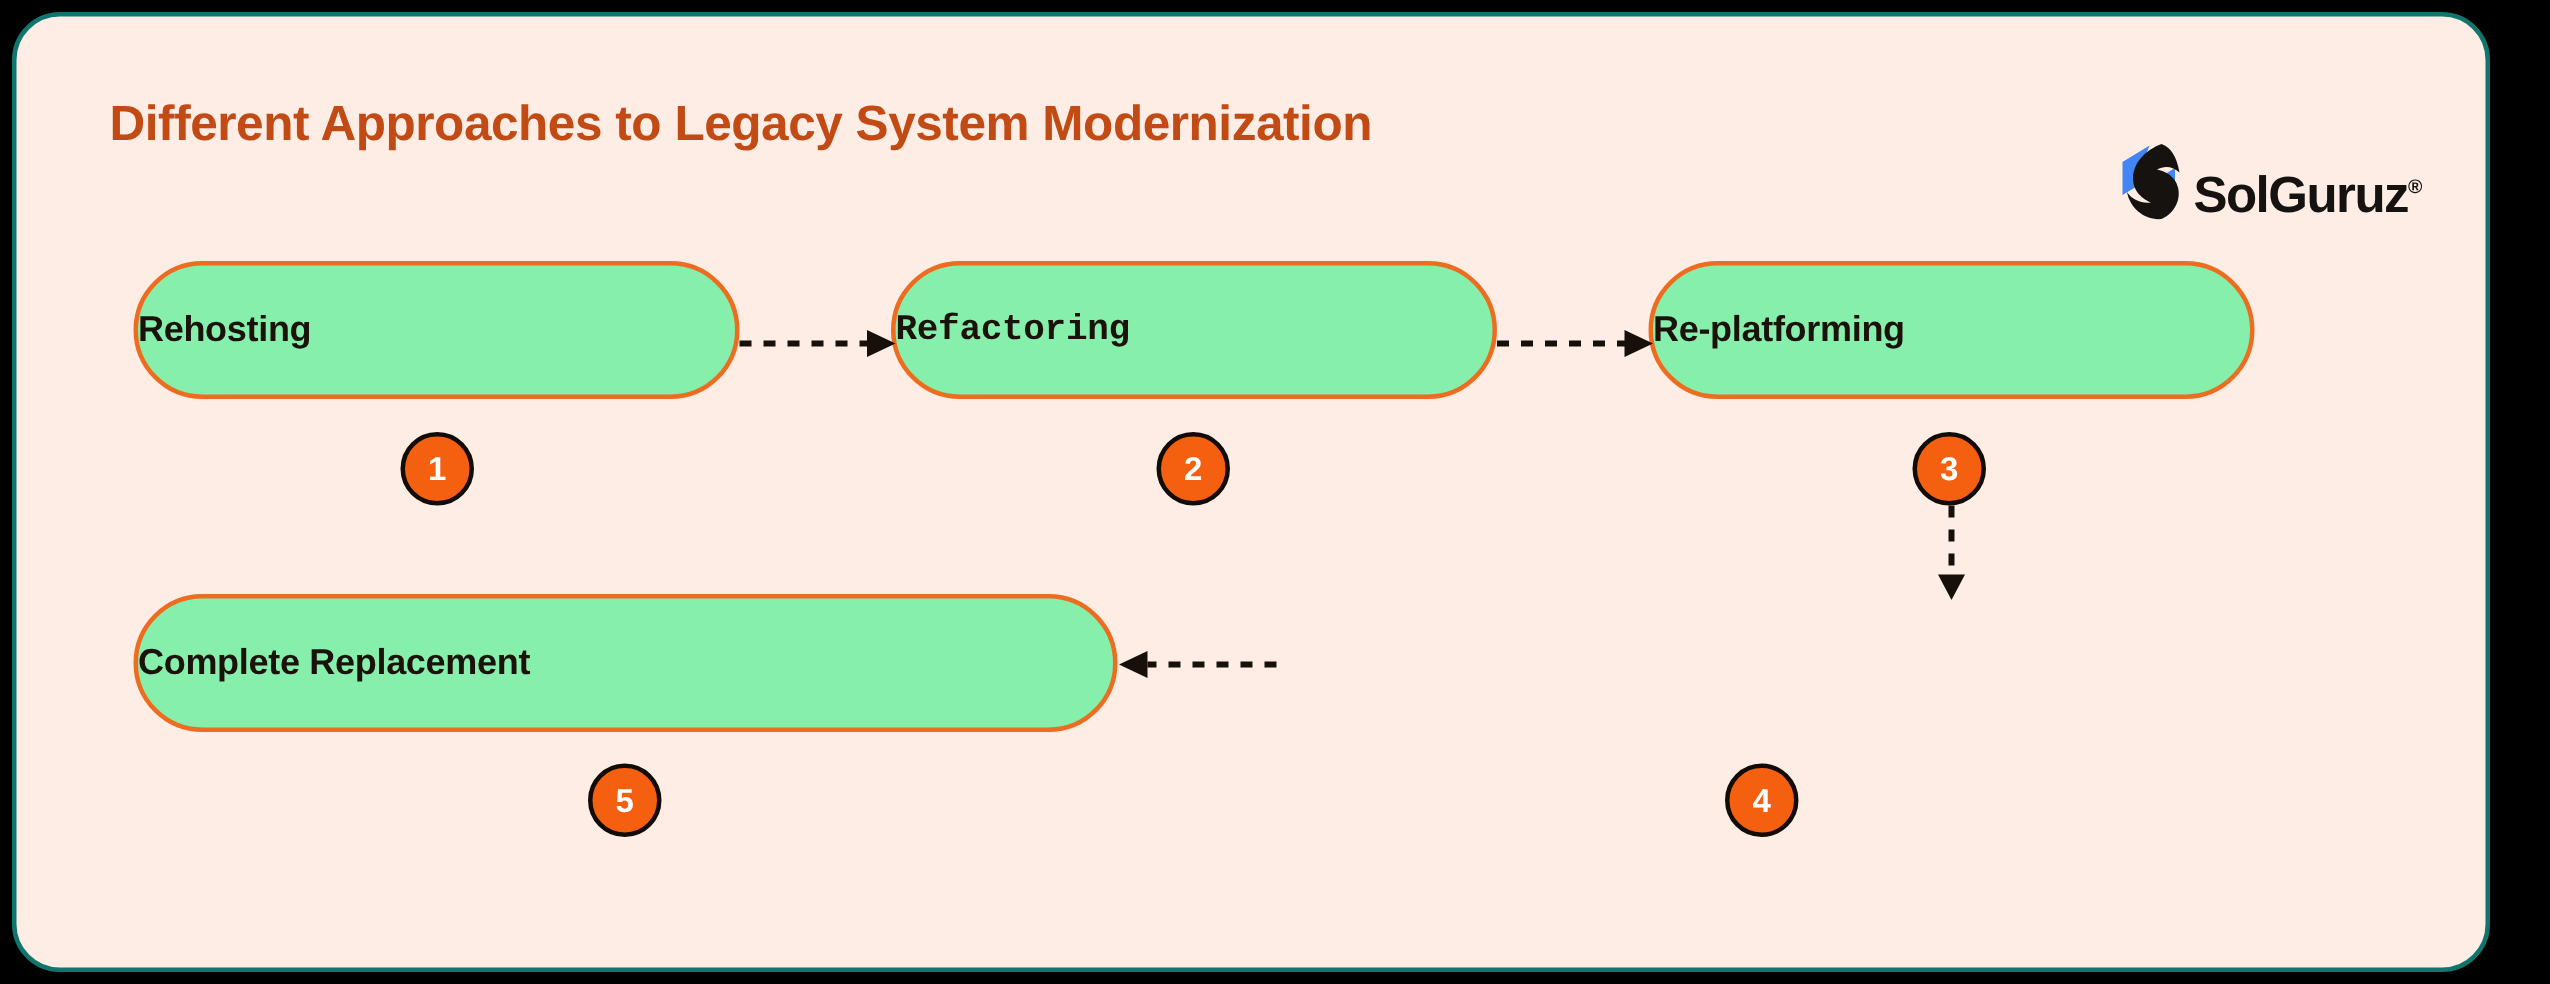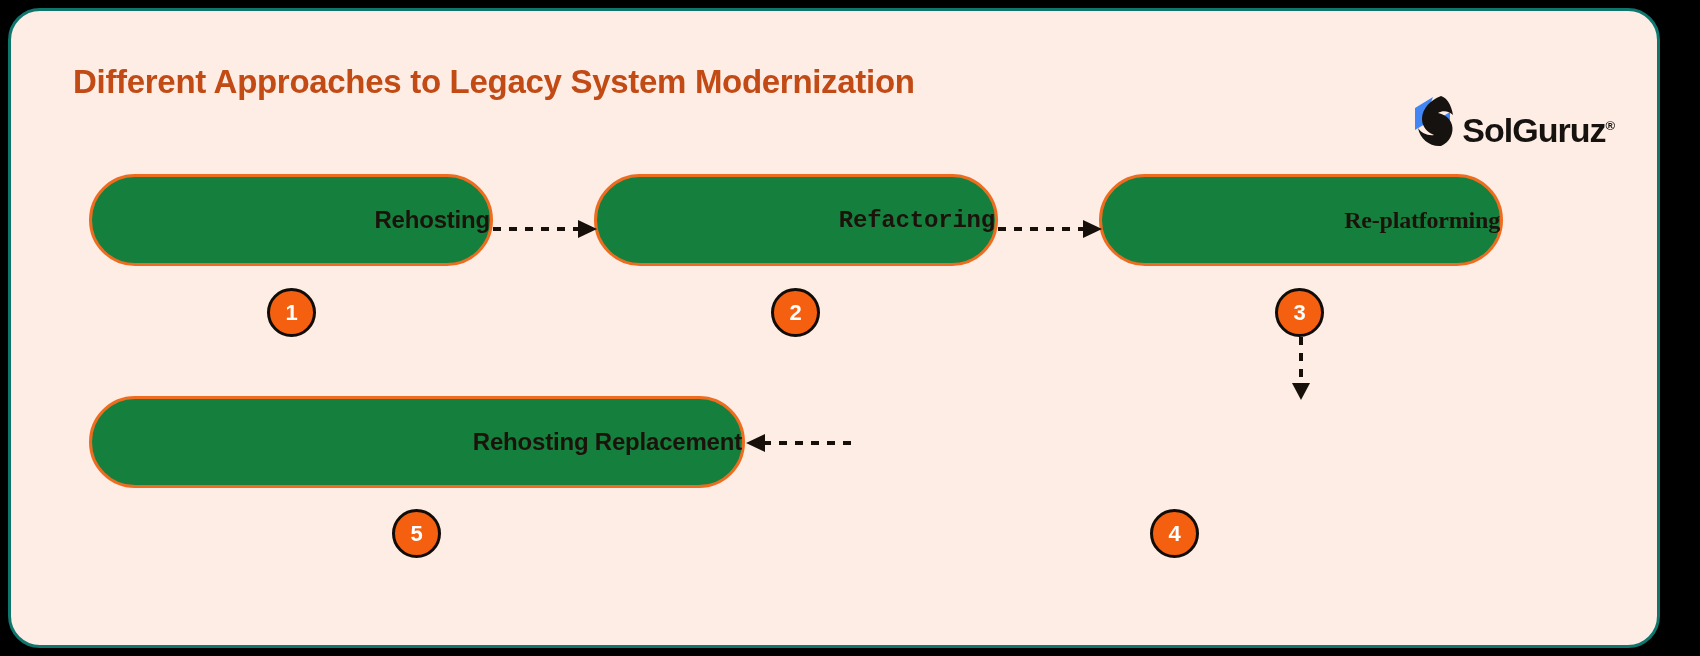--- a/index.html
+++ b/index.html
@@ -66,38 +66,38 @@
     font-weight: bold;
     color: #16120F;
     vertical-align: super;
     letter-spacing: 0;
   }
 
   
   .node {
     position: absolute;
     box-sizing: border-box;
-    background: #15803d;
+    background: #86efac;
     border: 3.5px solid #EE6C20;
     border-radius: 48px;
     display: flex;
     align-items: center;
-    justify-content: flex-end;
+    justify-content: flex-start;
   }
   .node-label {
     font-size: 24px;
     font-weight: bold;
     color: #1C120C;
     letter-spacing: -0.2px;
     white-space: nowrap;
   }
 
   #node-1 { left: 78px;   top: 163px; width: 404px; height: 92px; }
   #node-2 { left: 583px;  top: 163px; width: 404px; height: 92px; font-family: Liberation Mono, monospace; }
-  #node-3 { left: 1088px; top: 163px; width: 404px; height: 92px; font-family: Liberation Serif, serif; }
+  #node-3 { left: 1088px; top: 163px; width: 404px; height: 92px; }
   #node-4 { left: 836px;  top: 385px; width: 656px; height: 92px; }
   #node-5 { left: 78px;   top: 385px; width: 656px; height: 92px; }
 
   
   .badge {
     position: absolute;
     box-sizing: border-box;
     width: 49px;
     height: 49px;
     border-radius: 50%;
@@ -151,21 +151,21 @@
   <div class="node" id="node-1">
     <span class="node-label">Rehosting</span>
   </div>
   <div class="node" id="node-2">
     <span class="node-label">Refactoring</span>
   </div>
   <div class="node" id="node-3">
     <span class="node-label">Re-platforming</span>
   </div>
   <div class="node" id="node-5">
-    <span class="node-label">Rehosting Replacement</span>
+    <span class="node-label">Complete Replacement</span>
   </div>
 
   <div class="badge" id="badge-1">
     <span class="badge-num">1</span>
   </div>
   <div class="badge" id="badge-2">
     <span class="badge-num">2</span>
   </div>
   <div class="badge" id="badge-3">
     <span class="badge-num">3</span>

